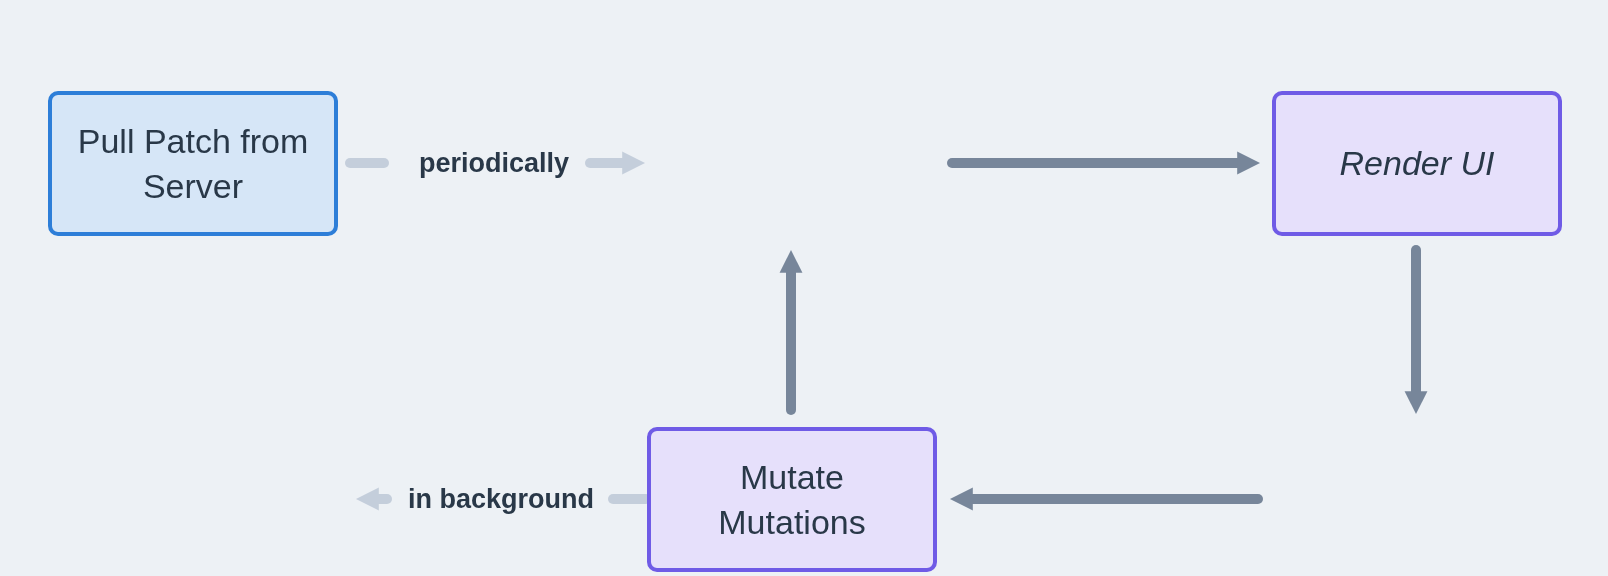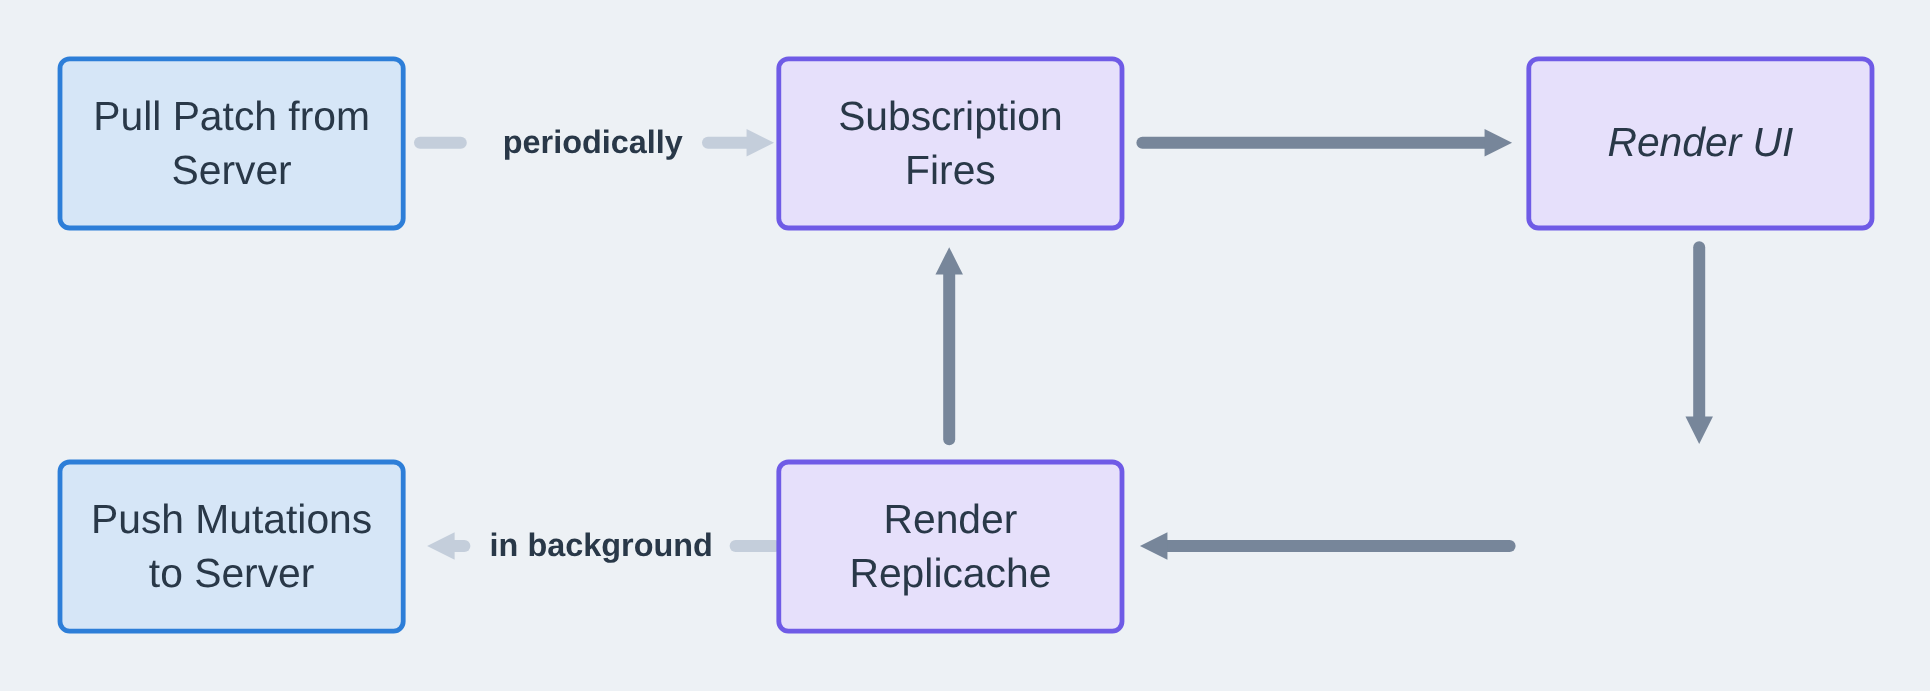--- a/index.html
+++ b/index.html
@@ -16,20 +16,21 @@
   html, body {
     width: 1608px; height: 576px;
     font-family: "Liberation Sans", "DejaVu Sans", sans-serif;
     background: var(--canvas-bg);
     overflow: hidden;
   }
   .canvas {
     position: relative;
     width: 1608px; height: 444px;
     background: var(--canvas-bg);
+    margin-top: 44px;
   }
   svg.arrows {
     position: absolute;
     left: 0; top: 0;
     width: 1608px; height: 576px;
   }
   line.solid { stroke: var(--arrow-solid); stroke-width: 10; stroke-linecap: round; }
   line.light { stroke: var(--arrow-light); stroke-width: 10; stroke-linecap: round; }
   .mk-solid { fill: var(--arrow-solid); }
   .mk-light { fill: var(--arrow-light); }
@@ -93,34 +94,28 @@
     <line class="solid" x1="791" y1="366" x2="791" y2="220" marker-end="url(#ah-solid)"></line>
 
     <line class="light" x1="613" y1="455" x2="646" y2="455"></line>
     <line class="light" x1="387" y1="455" x2="370" y2="455" marker-end="url(#ah-light)"></line>
   </svg>
 
   <div class="node server" style="left:48px; top:47px;">
     <span class="label">Pull Patch from Server</span>
   </div>
 
-  <div class="node client" style="left:647px; top:47px;">
-    <span class="label">Subscription Fires</span>
-  </div>
 
   <div class="node client" style="left:1272px; top:47px;font-style:italic;">
     <span class="label">Render UI</span>
   </div>
 
-  <div class="node server" style="left:48px; top:383px;">
-    <span class="label">Push Mutations to Server</span>
-  </div>
 
   <div class="node client" style="left:647px; top:383px;">
-    <span class="label">Render Replicache</span>
+    <span class="label">Mutate Mutations</span>
   </div>
 
 
   <div class="edge-label" style="left:494px; top:119px;">periodically</div>
 
   <div class="edge-label" style="left:501px; top:455px;">in background</div>
 
 </div>
 
 </body></html>

